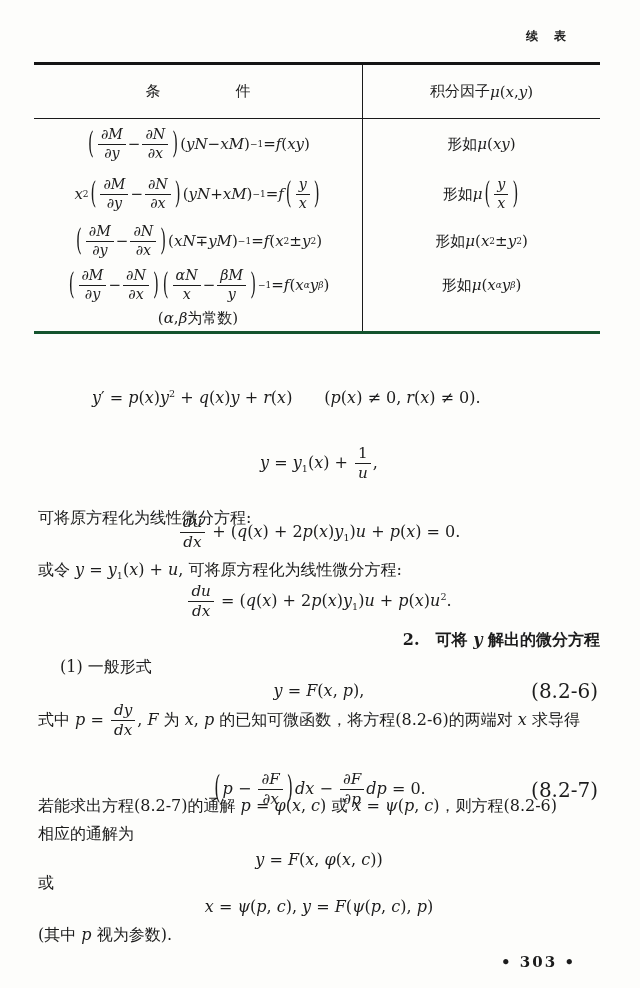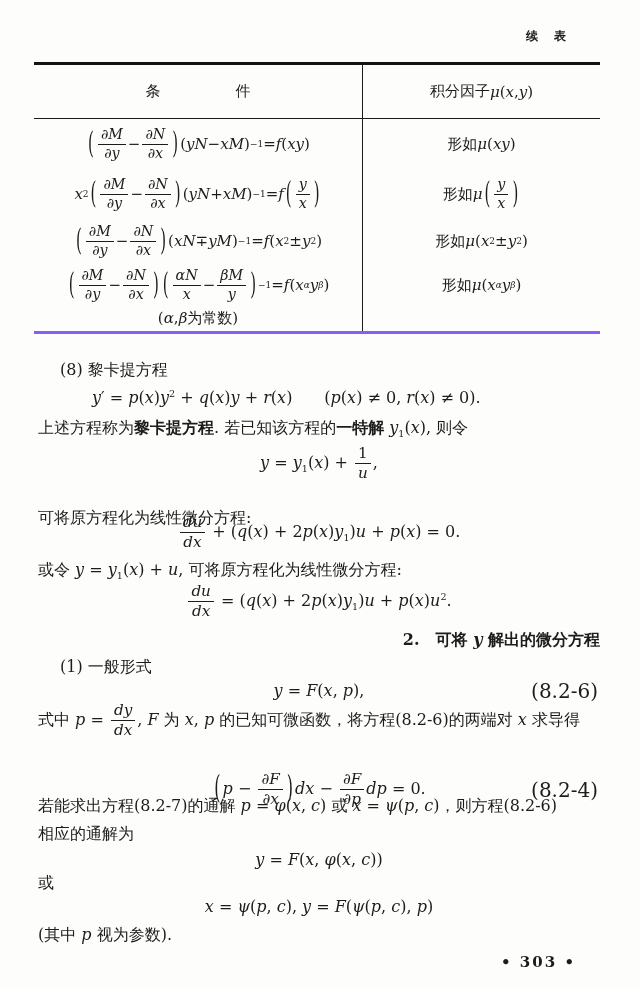--- a/index.html
+++ b/index.html
@@ -5,21 +5,21 @@
   html,body{margin:0;padding:0;background:#e8e8e4;}
   .page{
     position:relative;width:640px;height:988px;margin:0 auto;
     background:#fdfdfb;color:#1c1c1c;overflow:hidden;
     font-family:"DejaVu Serif","Liberation Serif",serif;
   }
   
   .cont-label{position:absolute;top:28px;right:72px;font-size:12px;font-weight:bold;letter-spacing:2px;}
   
   .tbl{position:absolute;left:34px;top:62px;width:566px;
-       border-top:3px solid #141414;border-bottom:3px solid #8b5cf6;}
+       border-top:3px solid #141414;border-bottom:3px solid #14532d;}
   .trow{display:flex;align-items:stretch;}
   .cell{display:flex;align-items:center;justify-content:center;box-sizing:border-box;padding:2px 4px;}
   .cl{width:329px;border-right:1.5px solid #1a1a1a;}
   .cr{flex:1;}
   .thead{height:53px;border-bottom:1.5px solid #1a1a1a;font-size:17px;}
   .trow{font-size:15px;}
   .rA{height:50px;}
   .rB{height:50px;}
   .rC{height:44px;}
   .rD{height:44px;}
@@ -229,23 +229,21 @@
           <span class="it">α</span>
           <span>, </span>
           <span class="it">β</span>
           <span> 为常数)</span>
         </div>
       <div class="cell cr"></div>
     </div>
   </div>
 
   <div class="content">
-    <div class="ln" style="top:6px;left:22px;"><span>(8) 黎卡提方程</span></div>
     <div class="ln" style="top:34px;left:54px;"><span class="it">y</span><span>′ = </span><span class="it">p</span><span>(</span><span class="it">x</span><span>)</span><span class="it">y</span><sup><span>2</span></sup><span> + </span><span class="it">q</span><span>(</span><span class="it">x</span><span>)</span><span class="it">y</span><span> + </span><span class="it">r</span><span>(</span><span class="it">x</span><span>)　　(</span><span class="it">p</span><span>(</span><span class="it">x</span><span>) ≠ 0, </span><span class="it">r</span><span>(</span><span class="it">x</span><span>) ≠ 0).</span></div>
-    <div class="ln" style="top:64px;"><span>上述方程称为</span><span class="bold"><span>黎卡提方程</span></span><span>. 若已知该方程的</span><span class="bold"><span>一特解</span></span><span> </span><span class="it">y</span><sub><span>1</span></sub><span>(</span><span class="it">x</span><span>), 则令</span></div>
     <div class="ln center" style="top:93px;"><span class="it">y</span><span> = </span><span class="it">y</span><sub><span>1</span></sub><span>(</span><span class="it">x</span><span>) + </span><span class="frac">
           <span class="fn"><span>1</span></span>
           <span class="fd"><span class="it">u</span></span>
         </span><span>,</span></div>
     <div class="ln" style="top:154px;"><span>可将原方程化为线性微分方程:</span></div>
     <div class="ln center" style="top:162px;"><span class="frac">
           <span class="fn"><span class="it">du</span></span>
           <span class="fd"><span class="it">dx</span></span>
         </span><span> + (</span><span class="it">q</span><span>(</span><span class="it">x</span><span>) + 2</span><span class="it">p</span><span>(</span><span class="it">x</span><span>)</span><span class="it">y</span><sub><span>1</span></sub><span>)</span><span class="it">u</span><span> + </span><span class="it">p</span><span>(</span><span class="it">x</span><span>) = 0.</span></div>
     <div class="ln" style="top:206px;"><span>或令 </span><span class="it">y</span><span> = </span><span class="it">y</span><sub><span>1</span></sub><span>(</span><span class="it">x</span><span>) + </span><span class="it">u</span><span>, 可将原方程化为线性微分方程:</span></div>
@@ -264,21 +262,21 @@
           <span class="fd"><span class="it">dx</span></span>
         </span><span>, </span><span class="it">F</span><span> 为 </span><span class="it">x</span><span>, </span><span class="it">p</span><span> 的已知可微函数，将方程(8.2-6)的两端对 </span><span class="it">x</span><span> 求导得</span></div>
     <div class="ln center eqline" style="top:396px;">
       <span><span class="bp">(</span><span class="it">p</span><span> − </span><span class="frac">
             <span class="fn"><span class="it">∂F</span></span>
             <span class="fd"><span class="it">∂x</span></span>
           </span><span class="bp">)</span><span class="it">dx</span><span> − </span><span class="frac">
             <span class="fn"><span class="it">∂F</span></span>
             <span class="fd"><span class="it">∂p</span></span>
           </span><span class="it">dp</span><span> = 0.</span></span>
-      <span class="eqno">(8.2-4)</span>
+      <span class="eqno">(8.2-7)</span>
     </div>
     <div class="ln" style="top:442px;"><span>若能求出方程(8.2-7)的通解 </span><span class="it">p</span><span> = </span><span class="it">φ</span><span>(</span><span class="it">x</span><span>, </span><span class="it">c</span><span>) 或 </span><span class="it">x</span><span> = </span><span class="it">ψ</span><span>(</span><span class="it">p</span><span>, </span><span class="it">c</span><span>)，则方程(8.2-6)</span></div>
     <div class="ln" style="top:470px;"><span>相应的通解为</span></div>
     <div class="ln center" style="top:496px;"><span class="it">y</span><span> = </span><span class="it">F</span><span>(</span><span class="it">x</span><span>, </span><span class="it">φ</span><span>(</span><span class="it">x</span><span>, </span><span class="it">c</span><span>))</span></div>
     <div class="ln" style="top:519px;"><span>或</span></div>
     <div class="ln center" style="top:543px;"><span class="it">x</span><span> = </span><span class="it">ψ</span><span>(</span><span class="it">p</span><span>, </span><span class="it">c</span><span>), </span><span class="it">y</span><span> = </span><span class="it">F</span><span>(</span><span class="it">ψ</span><span>(</span><span class="it">p</span><span>, </span><span class="it">c</span><span>), </span><span class="it">p</span><span>)</span></div>
     <div class="ln" style="top:571px;"><span>(其中 </span><span class="it">p</span><span> 视为参数).</span></div>
   </div>
 
   <div class="pageno">• 303 •</div>

